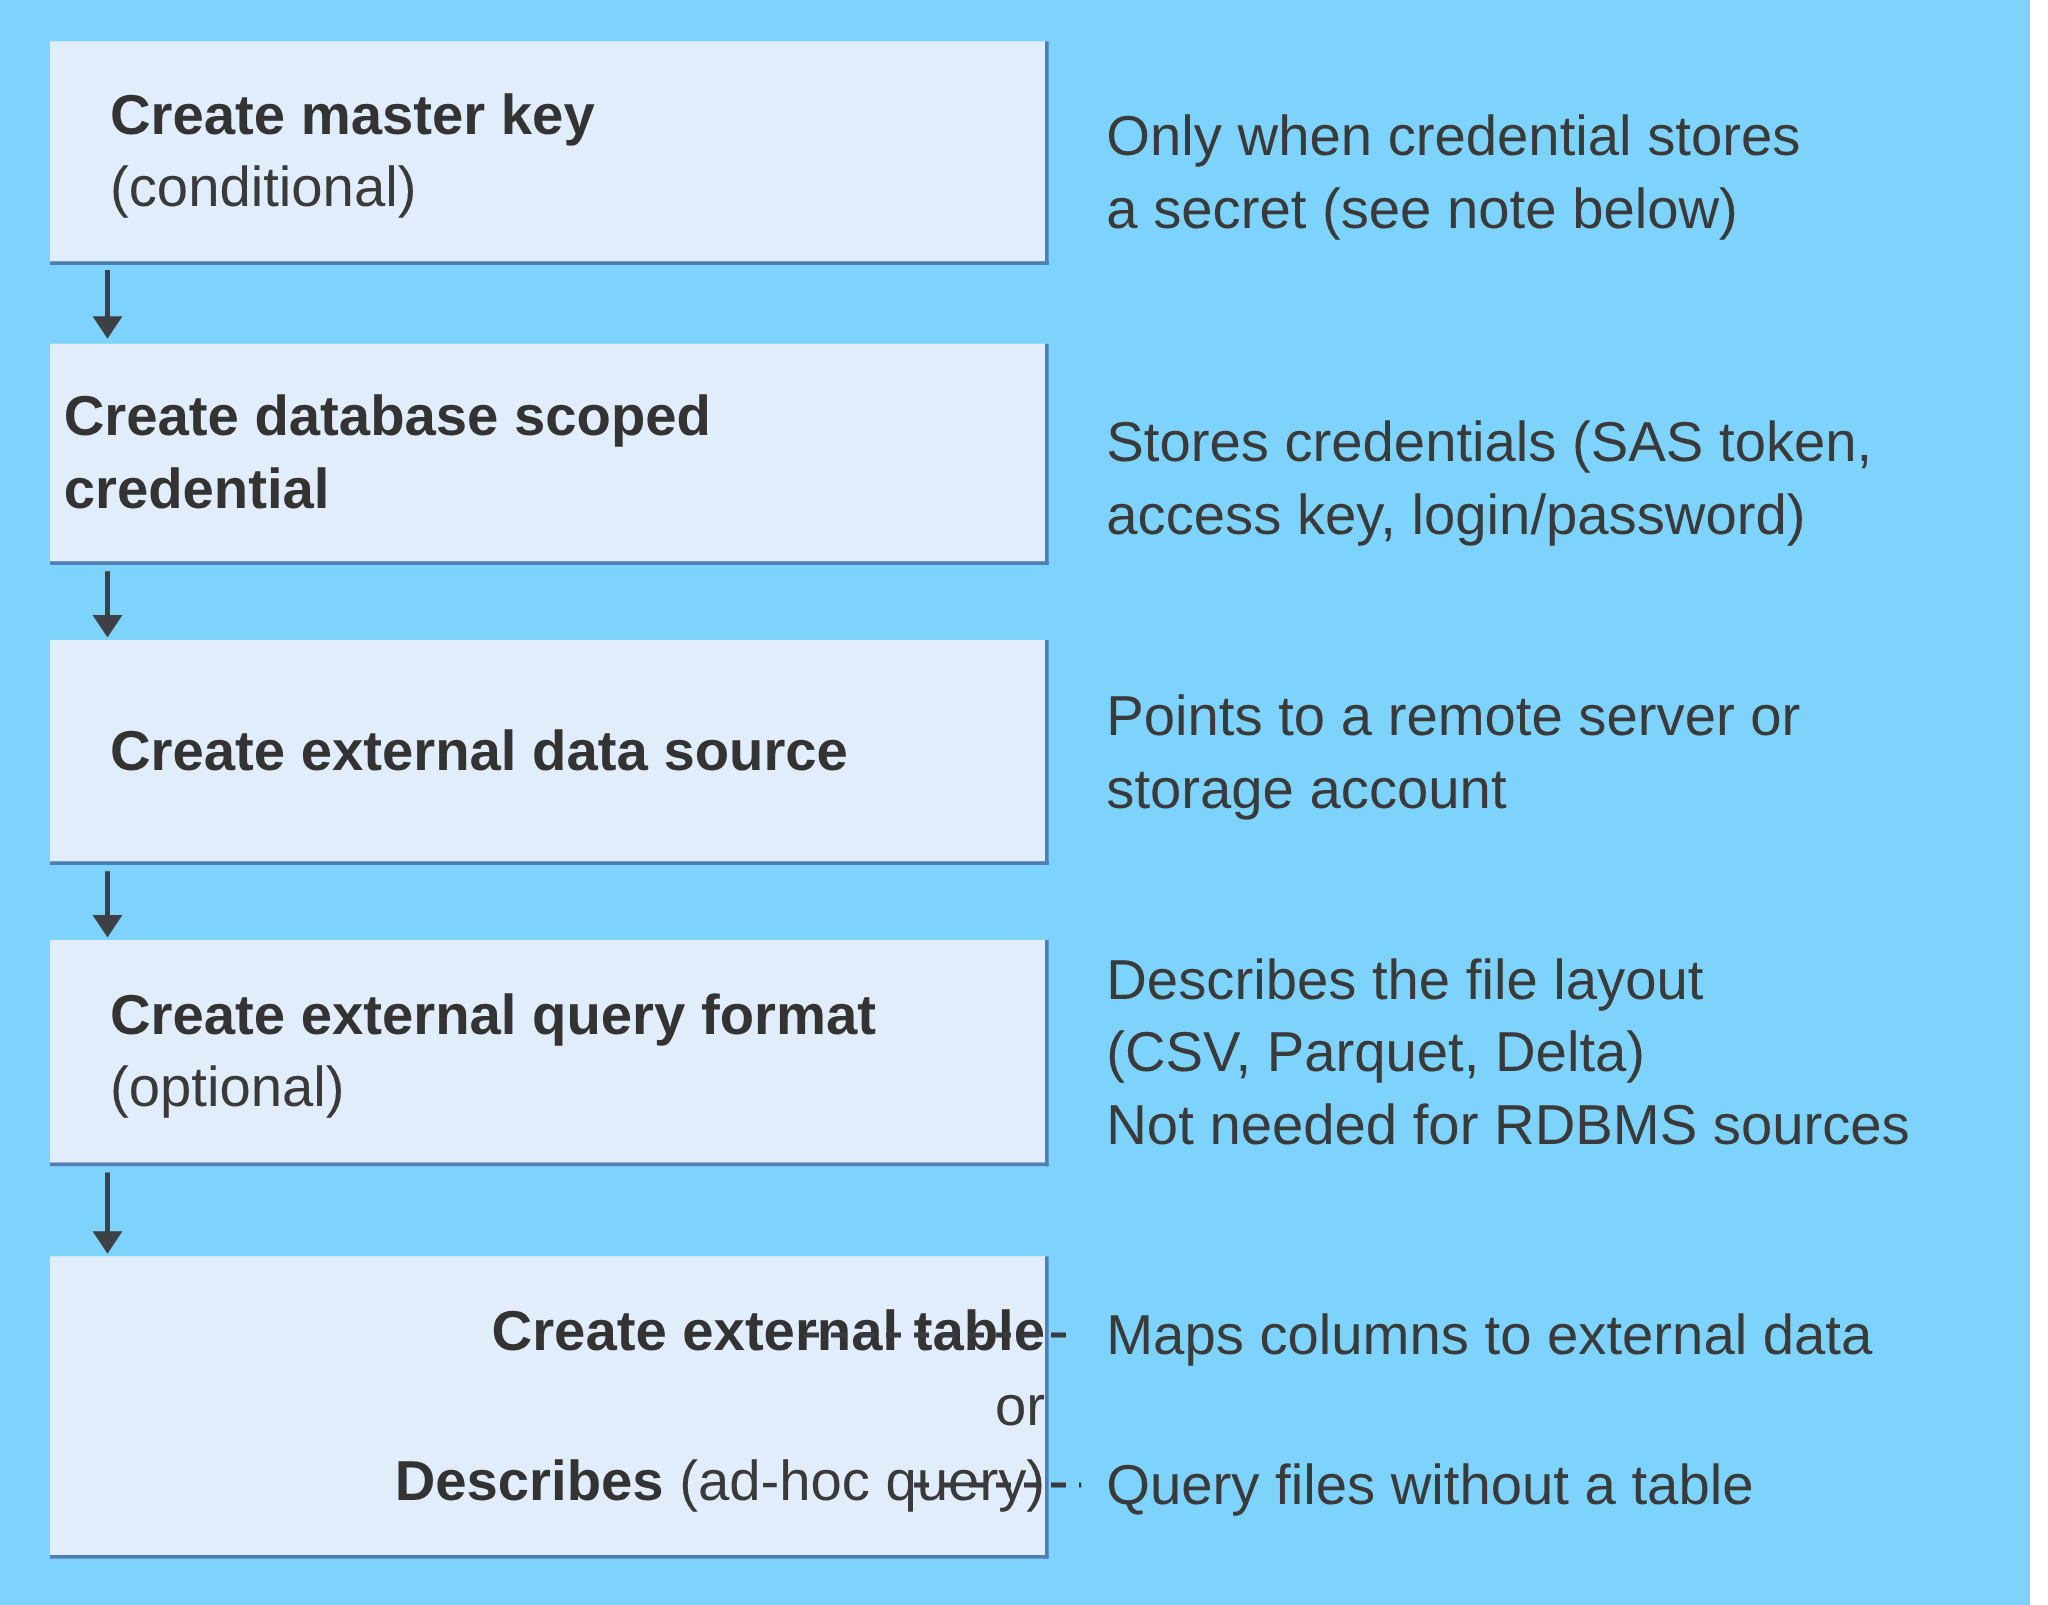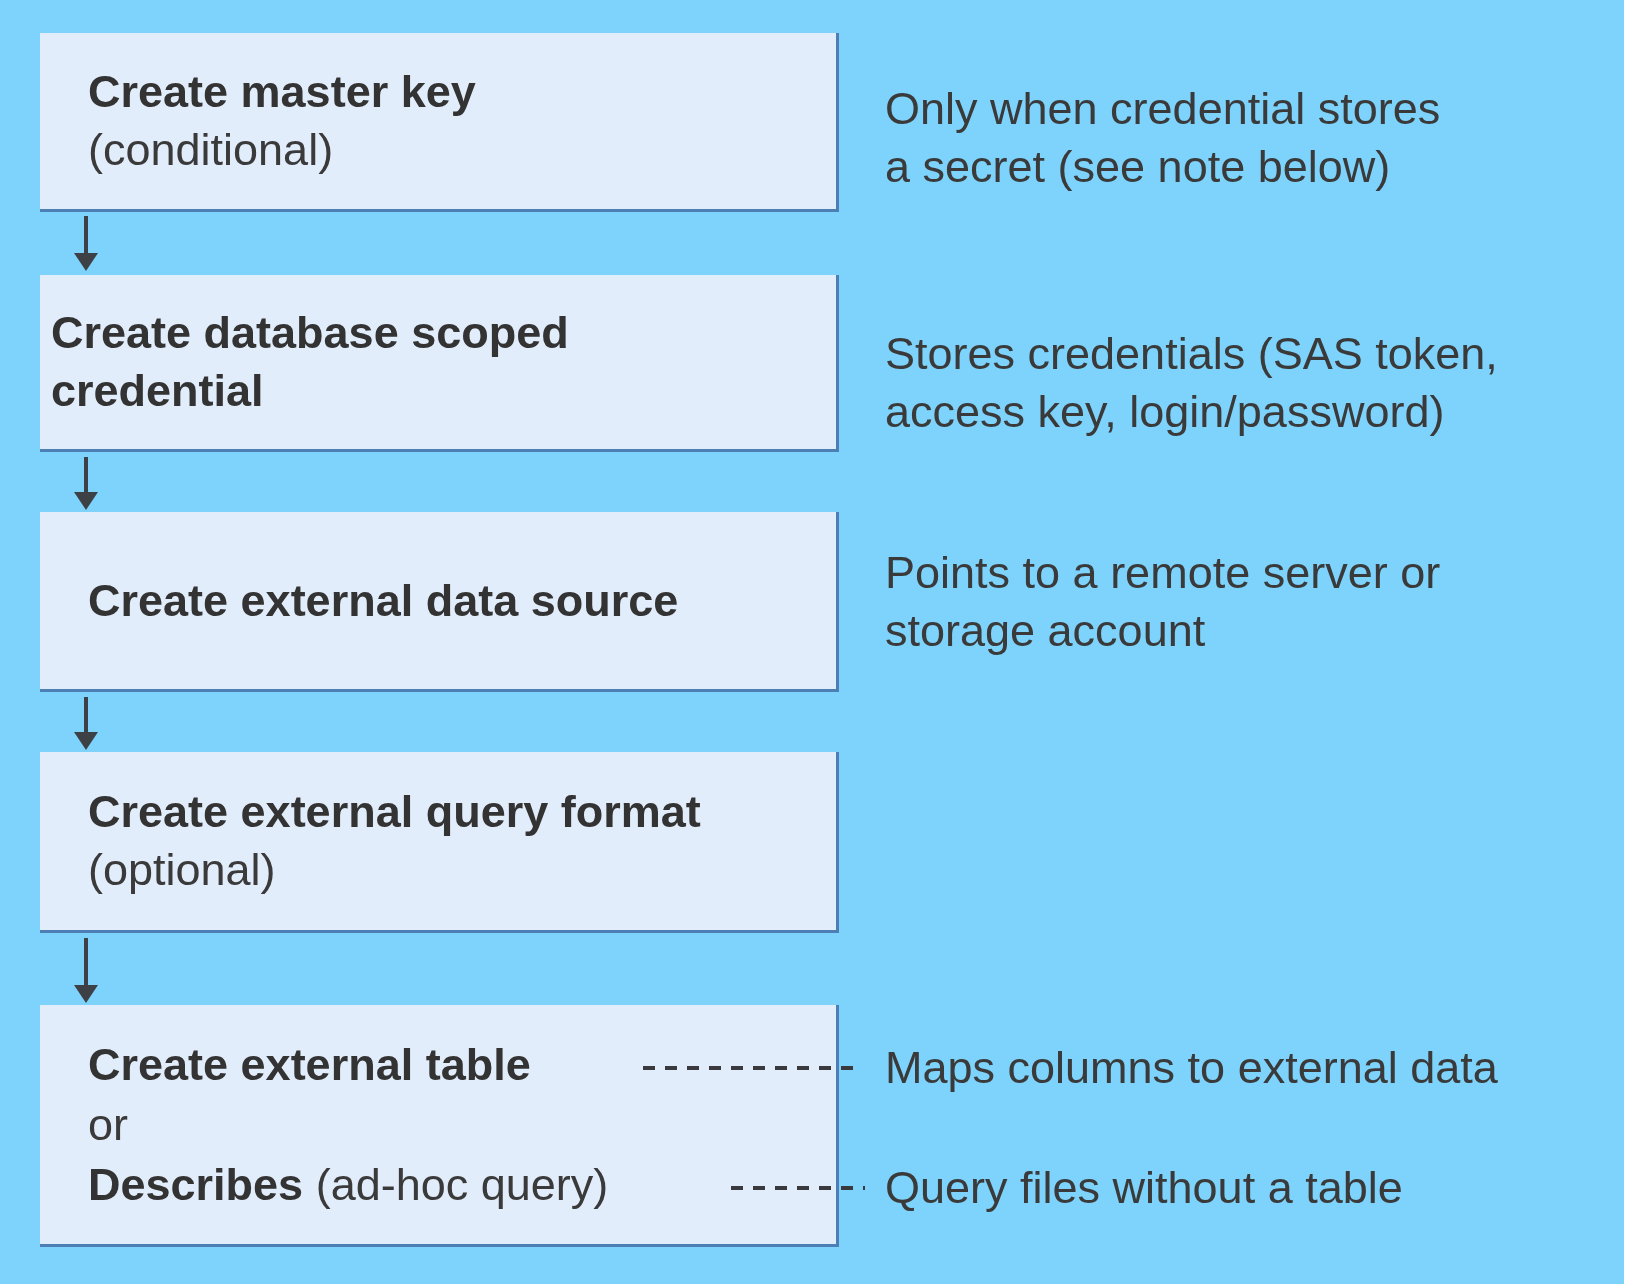--- a/index.html
+++ b/index.html
@@ -26,21 +26,21 @@
     padding-left: 48px;
     font-size: 45px;
     line-height: 58px;
   }
   .box .title { font-weight: bold; color: #333333; white-space: pre-line; }
   .box .note  { font-weight: normal; color: #3a3a3a; white-space: pre-line; }
   .box1 { top: 33px;   height: 179px; }
   .box2 { top: 275px;  height: 177px; padding-left: 11px; }
   .box3 { top: 512px;  height: 180px; }
   .box4 { top: 752px;  height: 181px; }
-  .box5 { top: 1005px; height: 242px; line-height: 60px; }
+  .box5 { top: 1005px; height: 242px; line-height: 60px; align-items: flex-end; }
   .box5 .line { display: block; }
 
   .arrow {
     position: absolute;
     left: 84px;
     width: 4px;
     background: #3d4045;
   }
   .arrow::after {
     content: "";
@@ -128,16 +128,19 @@
 
   <div class="dash dash1"></div>
   <div class="dash dash2"></div>
 
   <div class="ann ann1">Only when credential stores
 a secret (see note below)</div>
   <div class="ann ann2">Stores credentials (SAS token,
 access key, login/password)</div>
   <div class="ann ann3">Points to a remote server or
 storage account</div>
+  <div class="ann ann4">Describes the file layout
+(CSV, Parquet, Delta)
+Not needed for RDBMS sources</div>
   <div class="ann ann5">Maps columns to external data</div>
   <div class="ann ann6">Query files without a table</div>
 
 </div>
 
 </body></html>

